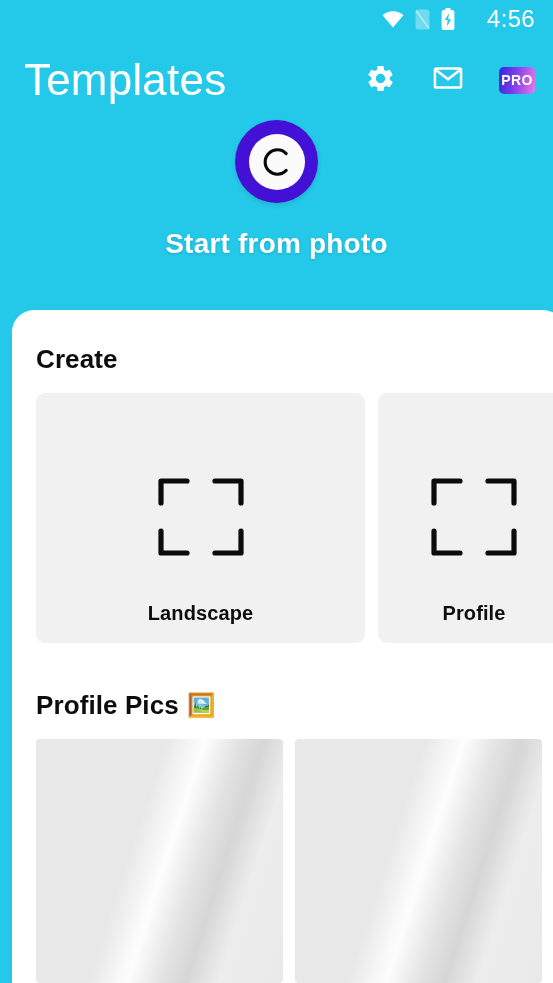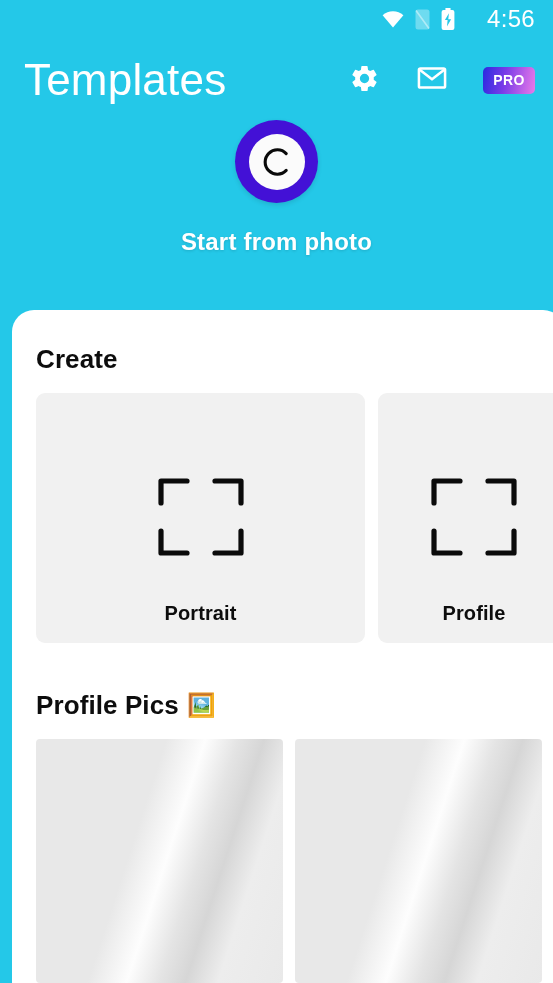--- a/index.html
+++ b/index.html
@@ -41,21 +41,21 @@
     letter-spacing:.2px; line-height:1;
   }
   .appbar-actions {
     margin-left:auto; display:flex; align-items:center; gap:34px;
   }
   .icon-btn {
     display:flex; align-items:center; justify-content:center;
     width:34px; height:34px; cursor:pointer;
   }
   .pro-badge {
-    width:52px; height:27px; border-radius:5px;
+    width:36px; height:27px; border-radius:5px;
     background:linear-gradient(100deg,#2a2ae0 0%,#7a3ce8 42%,#e87ae8 100%);
     display:flex; align-items:center; justify-content:center;
     cursor:pointer;
   }
   .pro-badge span {
     color:#ffffff; font-size:14px; font-weight:bold; letter-spacing:.4px;
   }
 
   
   .hero {
@@ -71,21 +71,21 @@
     box-shadow:0 2px 5px rgba(0,0,0,.12);
   }
   .logo-inner {
     width:56px; height:56px; border-radius:50%;
     background:#fbfbfb;
     display:flex; align-items:center; justify-content:center;
   }
   .logo-inner svg { display:block; }
   .hero-label {
     margin-top:25px;
-    color:#ffffff; font-size:24px; font-weight:bold;
+    color:#ffffff; font-size:28px; font-weight:bold;
     letter-spacing:.2px;
     text-shadow:0 1px 3px rgba(0,0,0,.14);
   }
 
   
   .sheet {
     position:absolute; top:310px; left:12px;
     width:553px; height:673px;
     background:#ffffff;
     border-top-left-radius:22px;
@@ -219,21 +219,21 @@
         <span class="frame-icon">
           <svg width="88" height="80" viewBox="0 0 88 80">
             <g fill="none" stroke="#0b0b0b" stroke-width="5.2" stroke-linecap="round" stroke-linejoin="round">
               <path d="M4 26 L4 4 L30 4"></path>
               <path d="M58 4 L84 4 L84 26"></path>
               <path d="M84 54 L84 76 L58 76"></path>
               <path d="M30 76 L4 76 L4 54"></path>
             </g>
           </svg>
         </span>
-        <div class="card-label">Portrait</div>
+        <div class="card-label">Landscape</div>
       </div>
 
       <div class="create-card card-portrait">
         <span class="frame-icon">
           <svg width="88" height="80" viewBox="0 0 88 80">
             <g fill="none" stroke="#0b0b0b" stroke-width="5.2" stroke-linecap="round" stroke-linejoin="round">
               <path d="M4 26 L4 4 L30 4"></path>
               <path d="M58 4 L84 4 L84 26"></path>
               <path d="M84 54 L84 76 L58 76"></path>
               <path d="M30 76 L4 76 L4 54"></path>

